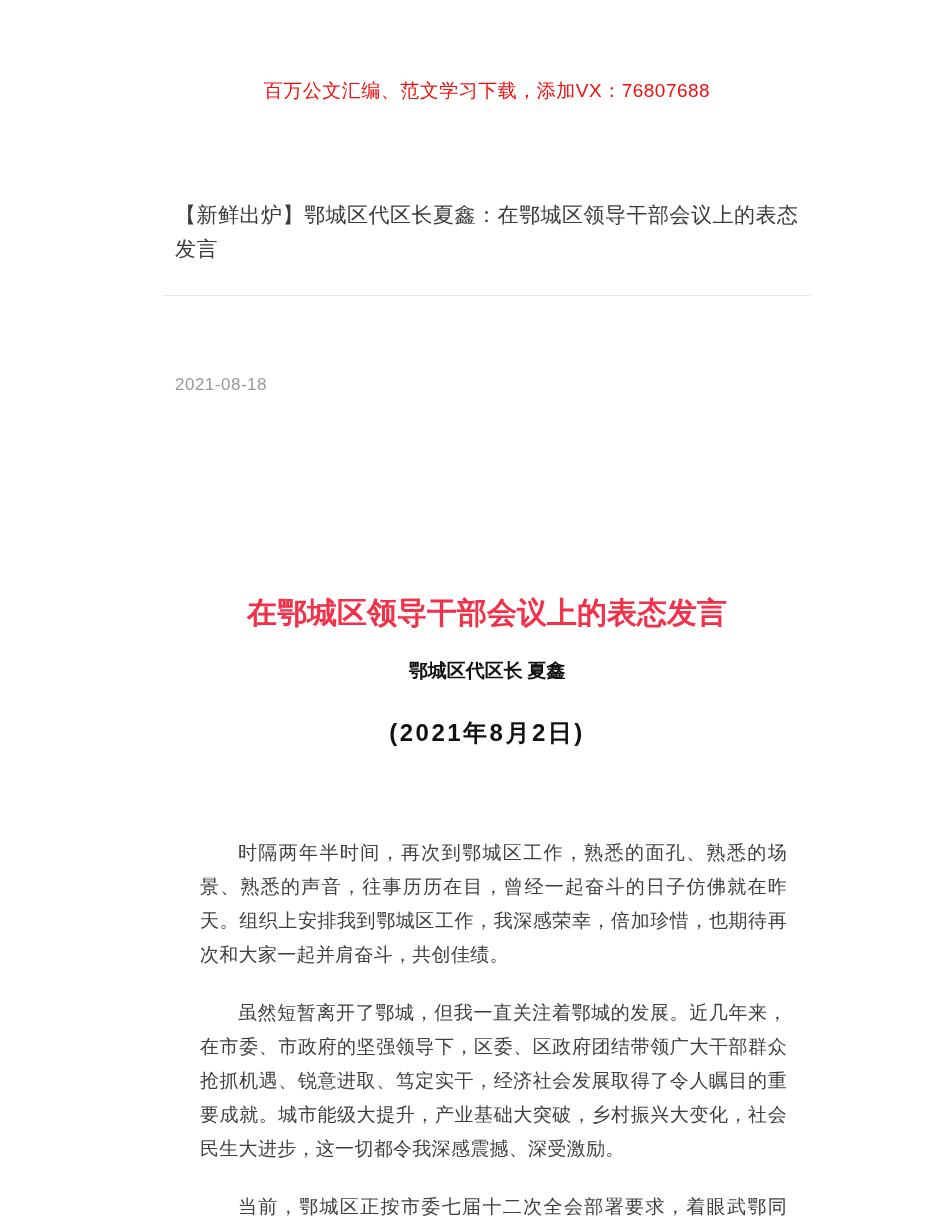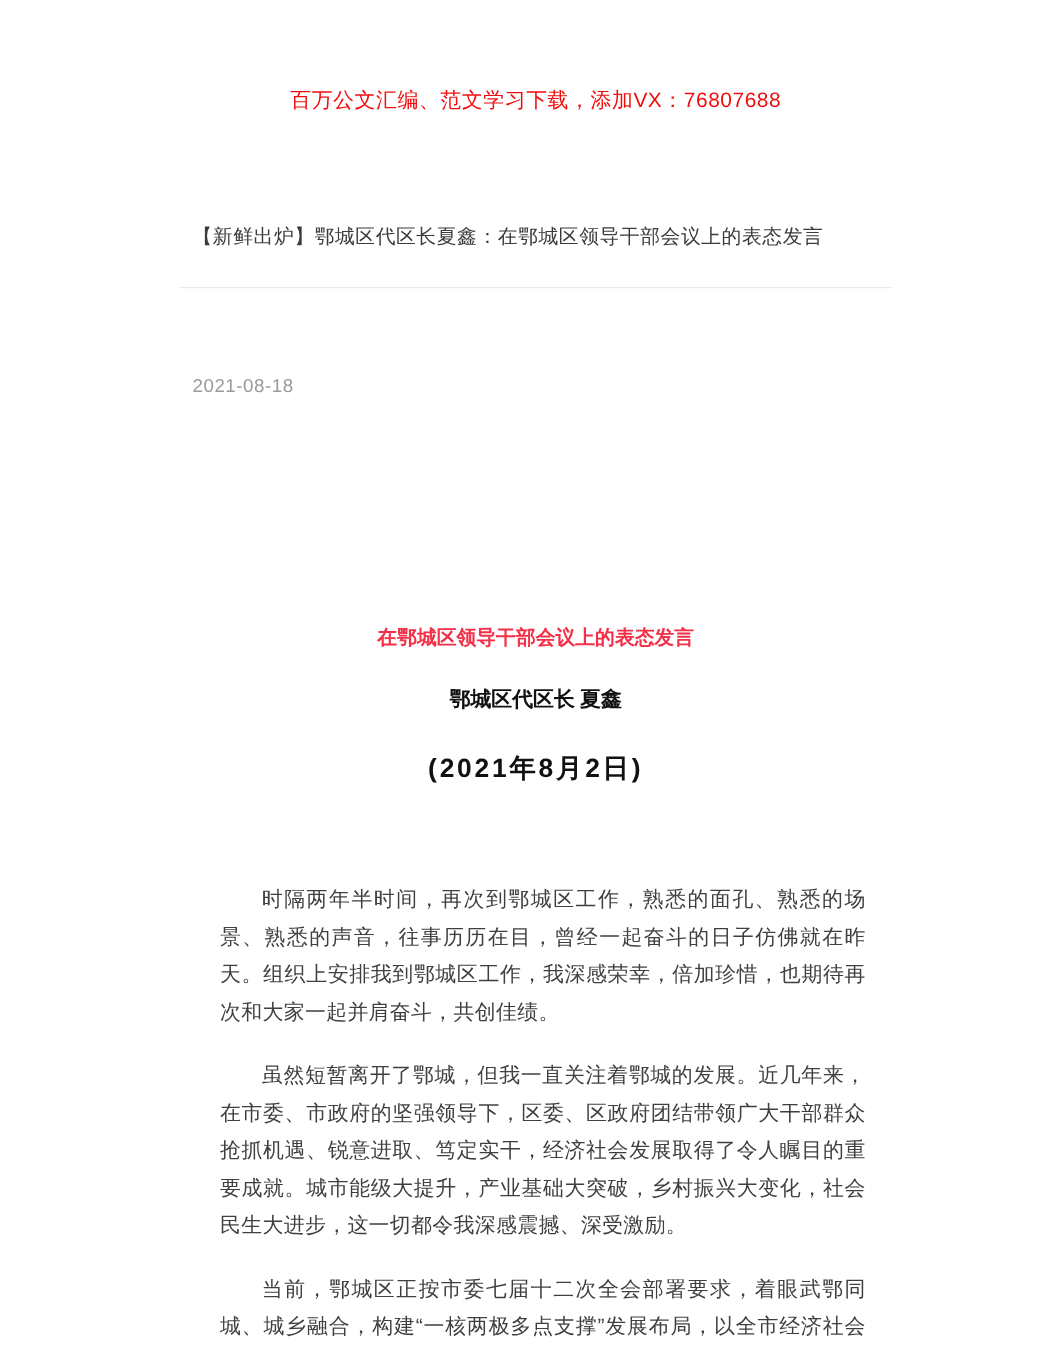--- a/index.html
+++ b/index.html
@@ -20,21 +20,21 @@
     font-weight: 400;
     color: #f20d0d;
     letter-spacing: 0.5px;
   }
   .content {
     width: 672px;
     margin: 0 auto;
   }
   .article-title {
     margin-top: 58px;
-    font-size: 18px;
+    font-size: 21px;
     line-height: 34px;
     font-weight: 500;
     color: #3b3b3b;
     letter-spacing: 0.5px;
   }
   .title-divider {
     margin-top: 17px;
     border: none;
     border-top: 1px solid #e8e8e8;
     height: 0;
@@ -43,21 +43,21 @@
     margin-top: 43px;
     font-size: 17px;
     color: #9a9a9a;
     letter-spacing: 0.5px;
   }
   .doc-head {
     margin-top: 170px;
     text-align: center;
   }
   .doc-heading {
-    font-size: 18px;
+    font-size: 30px;
     font-weight: 700;
     color: #f23048;
     line-height: 24px;
   }
   .doc-author {
     margin-top: 11px;
     font-size: 19px;
     font-weight: 700;
     color: #111111;
     line-height: 22px;

